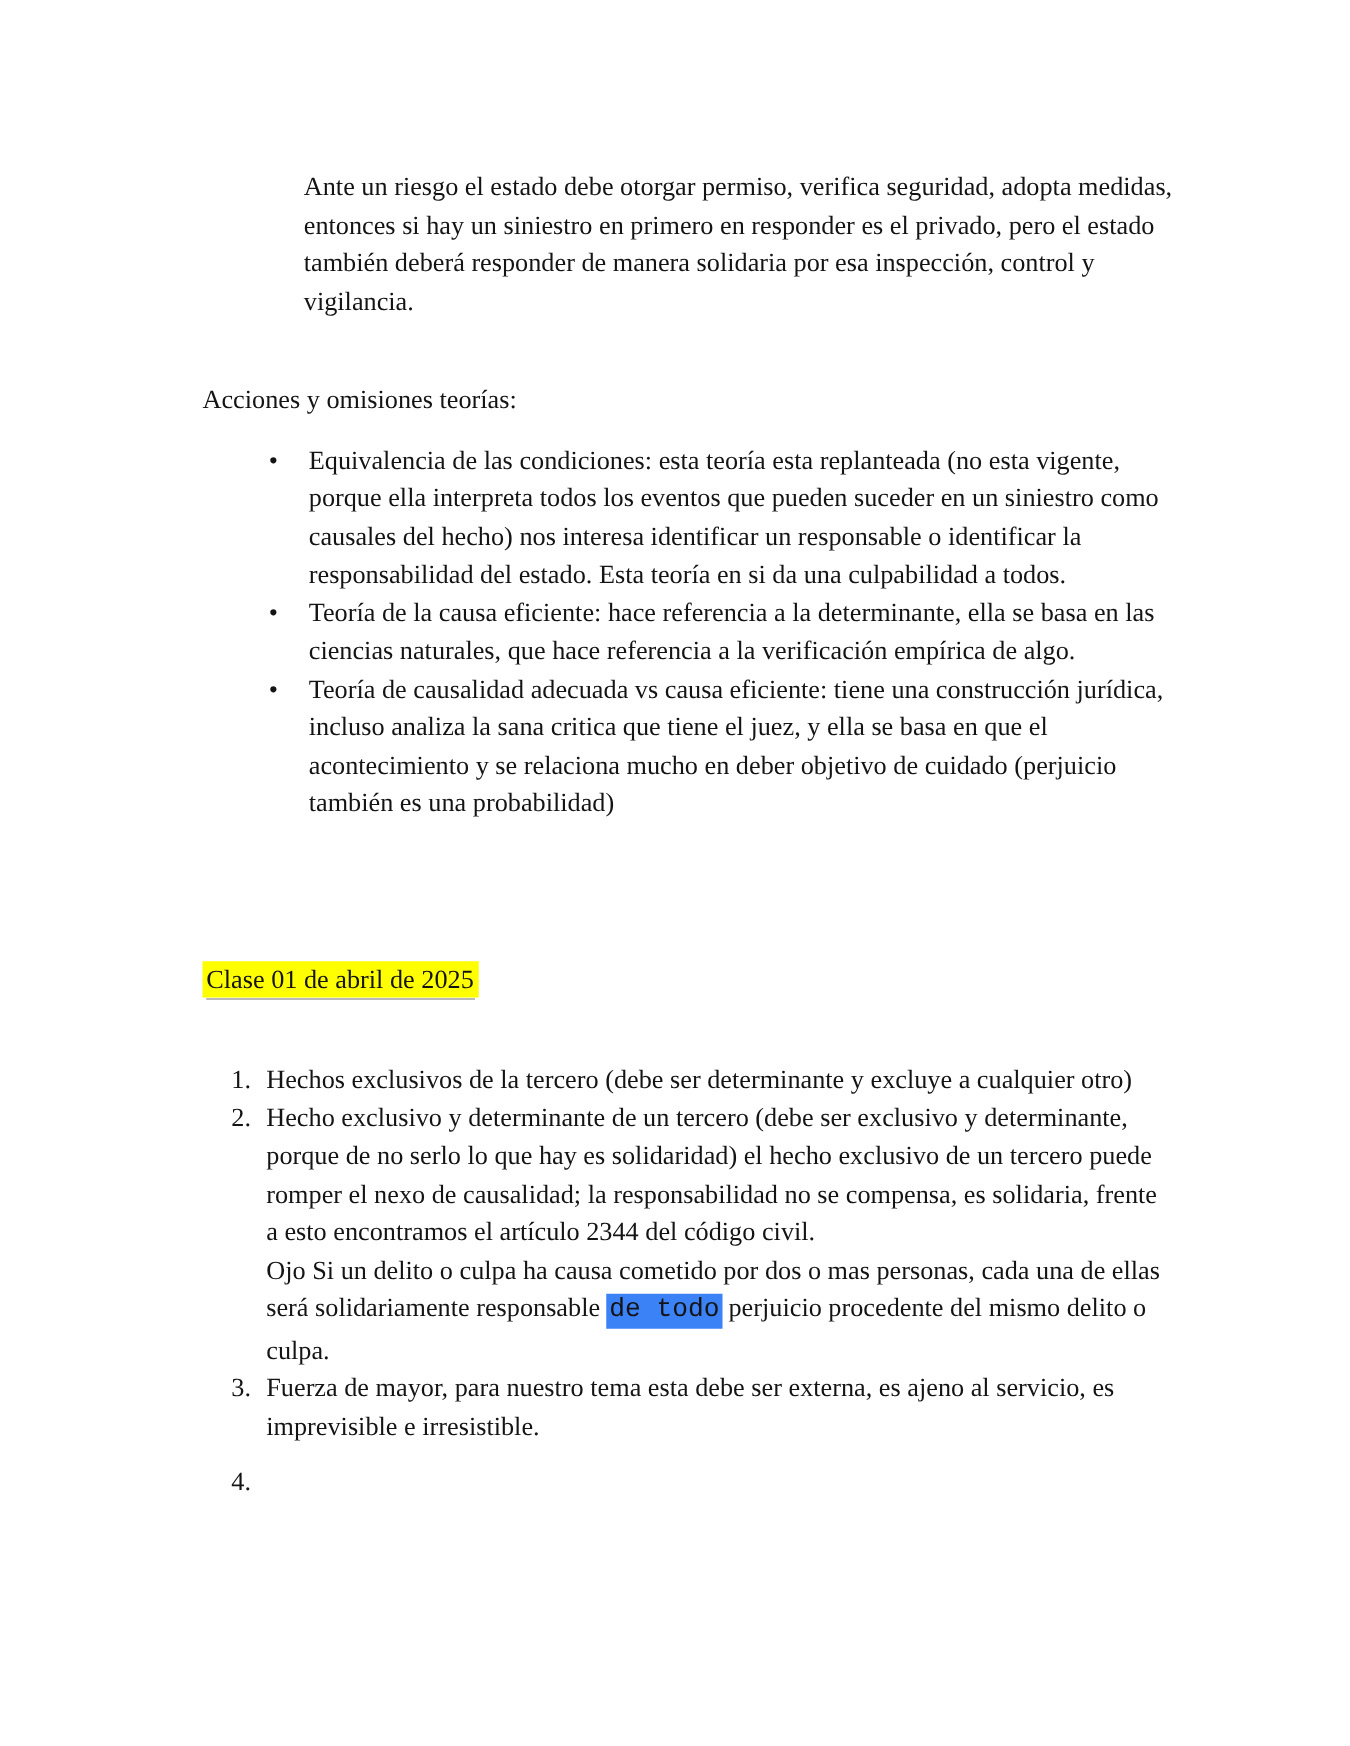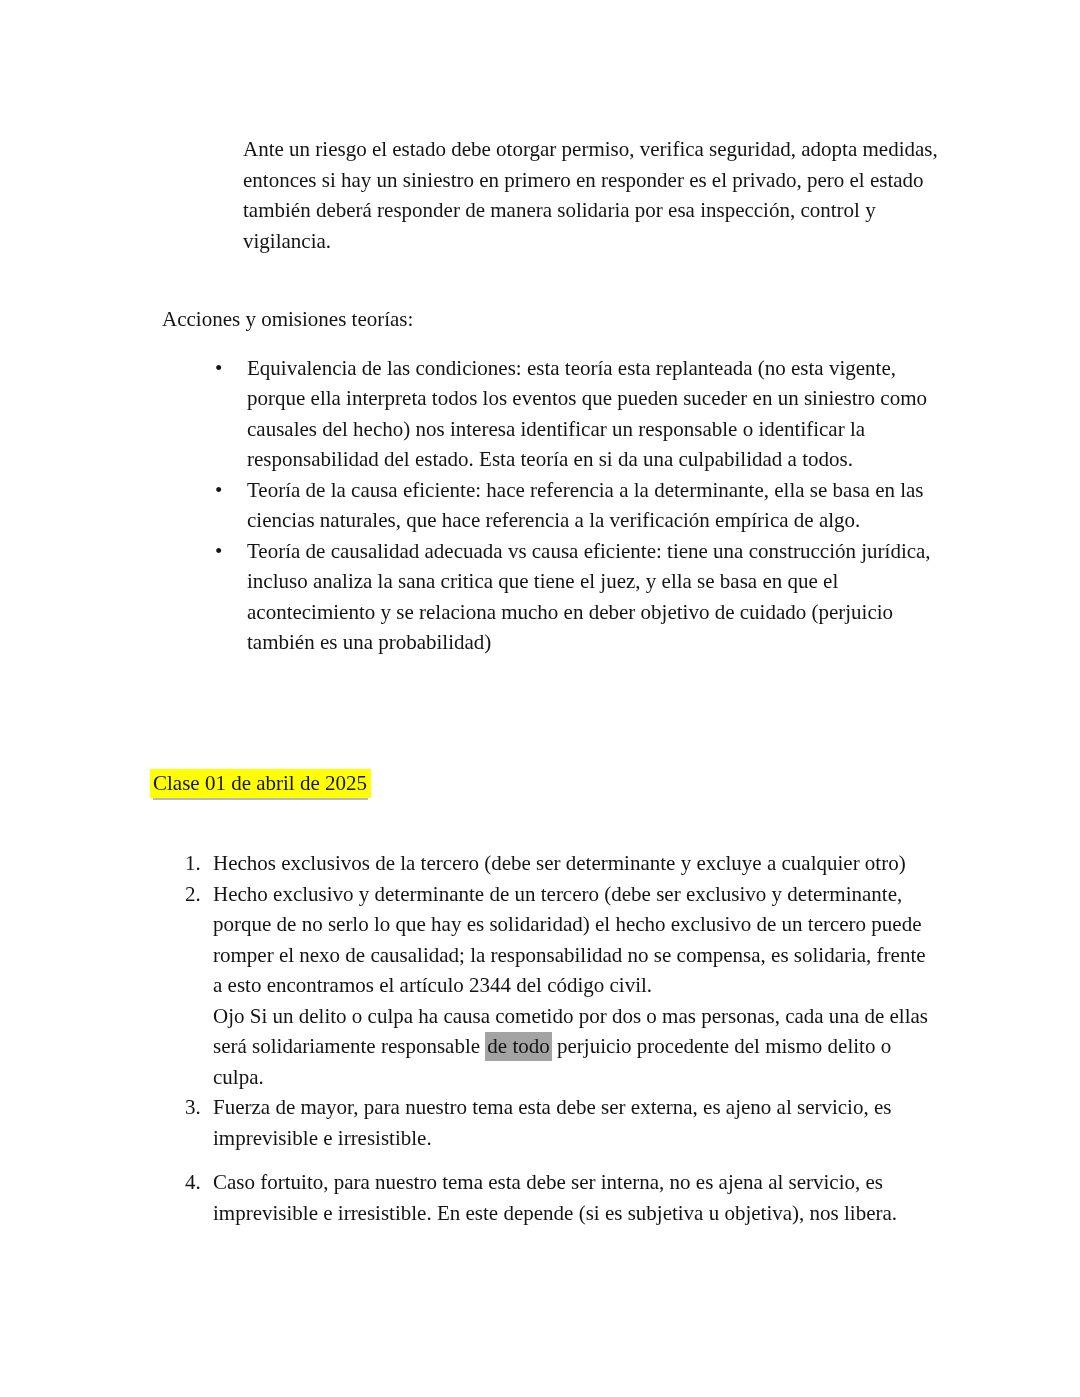--- a/index.html
+++ b/index.html
@@ -39,21 +39,21 @@
   ul.bullet-list li {
     position: relative;
     padding-left: 97px;
   }
   ul.bullet-list .marker {
     position: absolute;
     left: 65px;
     top: 0;
   }
   .class-heading {
-    margin: 110px 0 0 0;
+    margin: 110px 0 0 12px;
     font-size: 21px;
     font-weight: normal;
   }
   .date-highlight {
     background: #ffff00;
     padding: 2px 4px 3px 3px;
     box-shadow: 0 5px 0 -3px #b9b9b9;
   }
   ol.numbered-list {
     list-style: none;
@@ -66,22 +66,23 @@
   }
   ol.numbered-list .num {
     position: absolute;
     left: 35px;
     top: 0;
   }
   ol.numbered-list li.spaced {
     margin-top: 14px;
   }
   .inline-highlight {
-    background: #a3a3a3;
+    background: #3b82f6;
     padding: 2px 2px 3px 2px;
+    font-family: Liberation Mono, monospace;
   }
 </style>
 </head>
 <body>
 
 <div class="page">
 
   <p class="intro-paragraph">Ante un riesgo el estado debe otorgar permiso, verifica seguridad, adopta medidas, entonces si hay un siniestro en primero en responder es el privado, pero el estado también deberá responder de manera solidaria por esa inspección, control y vigilancia.</p>
 
   <p class="section-heading">Acciones y omisiones teorías:</p>
@@ -116,17 +117,16 @@
       <div>
         <span>Ojo Si un delito o culpa ha causa cometido por dos o mas personas, cada una de ellas será solidariamente responsable </span><span class="inline-highlight">de todo</span><span> perjuicio procedente del mismo delito o culpa.</span>
       </div>
     </li>
     <li>
       <span class="num">3.</span>
       <span>Fuerza de mayor, para nuestro tema esta debe ser externa, es ajeno al servicio, es imprevisible e irresistible.</span>
     </li>
     <li class="spaced">
       <span class="num">4.</span>
-      <span>Caso fortuito, para nuestro tema esta debe ser interna, no es ajena al servicio, es imprevisible e irresistible. En este depende (si es subjetiva u objetiva), nos libera.</span>
     </li>
   </ol>
 
 </div>
 
 </body></html>

